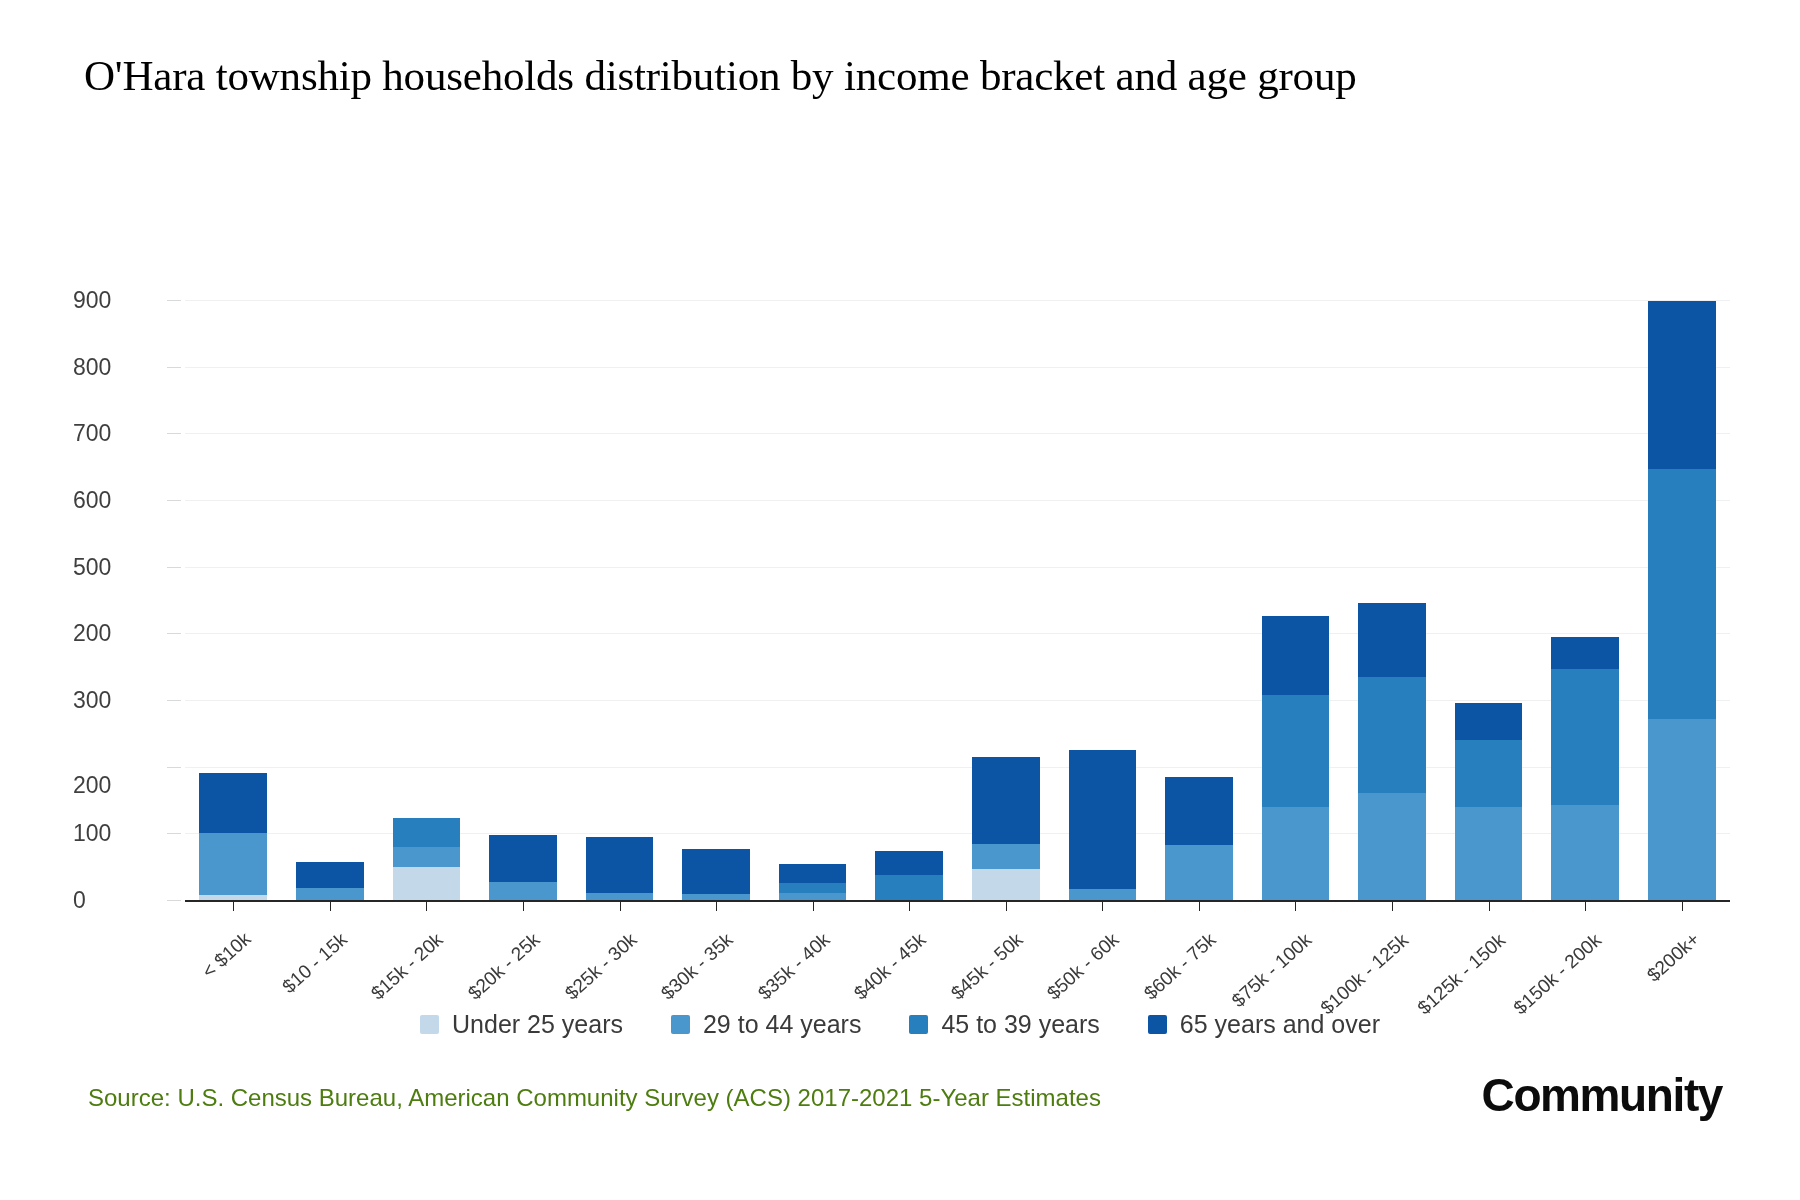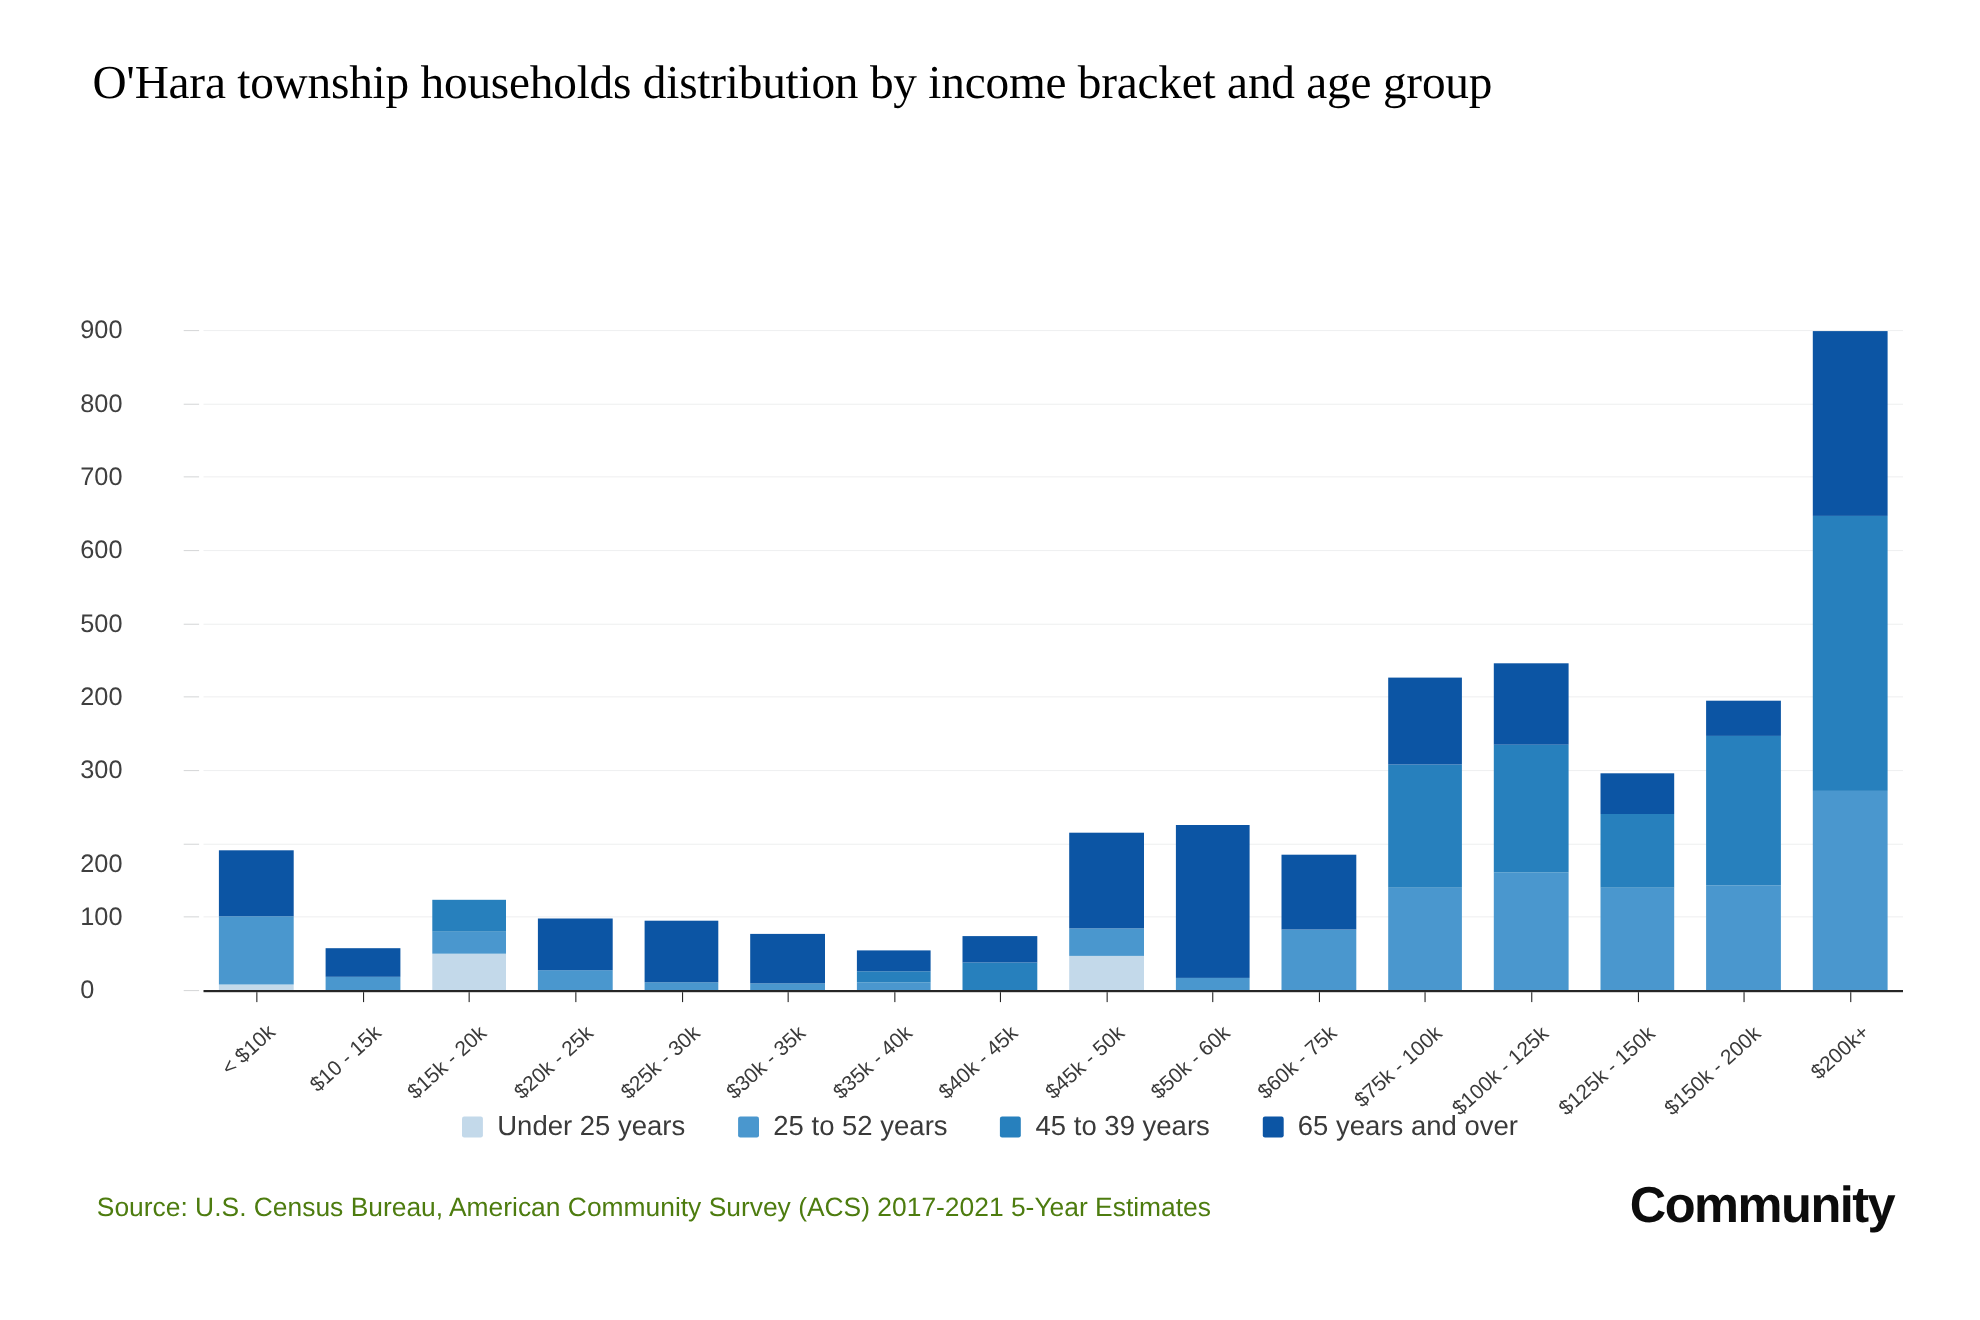--- a/index.html
+++ b/index.html
@@ -325,21 +325,21 @@
       </div>
   </div>
 
   <div id="legend">
       <div class="legend-item">
         <span class="legend-swatch" style="background: rgb(195, 217, 234);"></span>
         <span class="legend-text">Under 25 years</span>
       </div>
       <div class="legend-item">
         <span class="legend-swatch" style="background: rgb(74, 151, 206);"></span>
-        <span class="legend-text">25 to 52 years</span>
+        <span class="legend-text">29 to 44 years</span>
       </div>
       <div class="legend-item">
         <span class="legend-swatch" style="background: rgb(39, 128, 189);"></span>
         <span class="legend-text">45 to 39 years</span>
       </div>
       <div class="legend-item">
         <span class="legend-swatch" style="background: rgb(12, 85, 164);"></span>
         <span class="legend-text">65 years and over</span>
       </div>
     </div>

